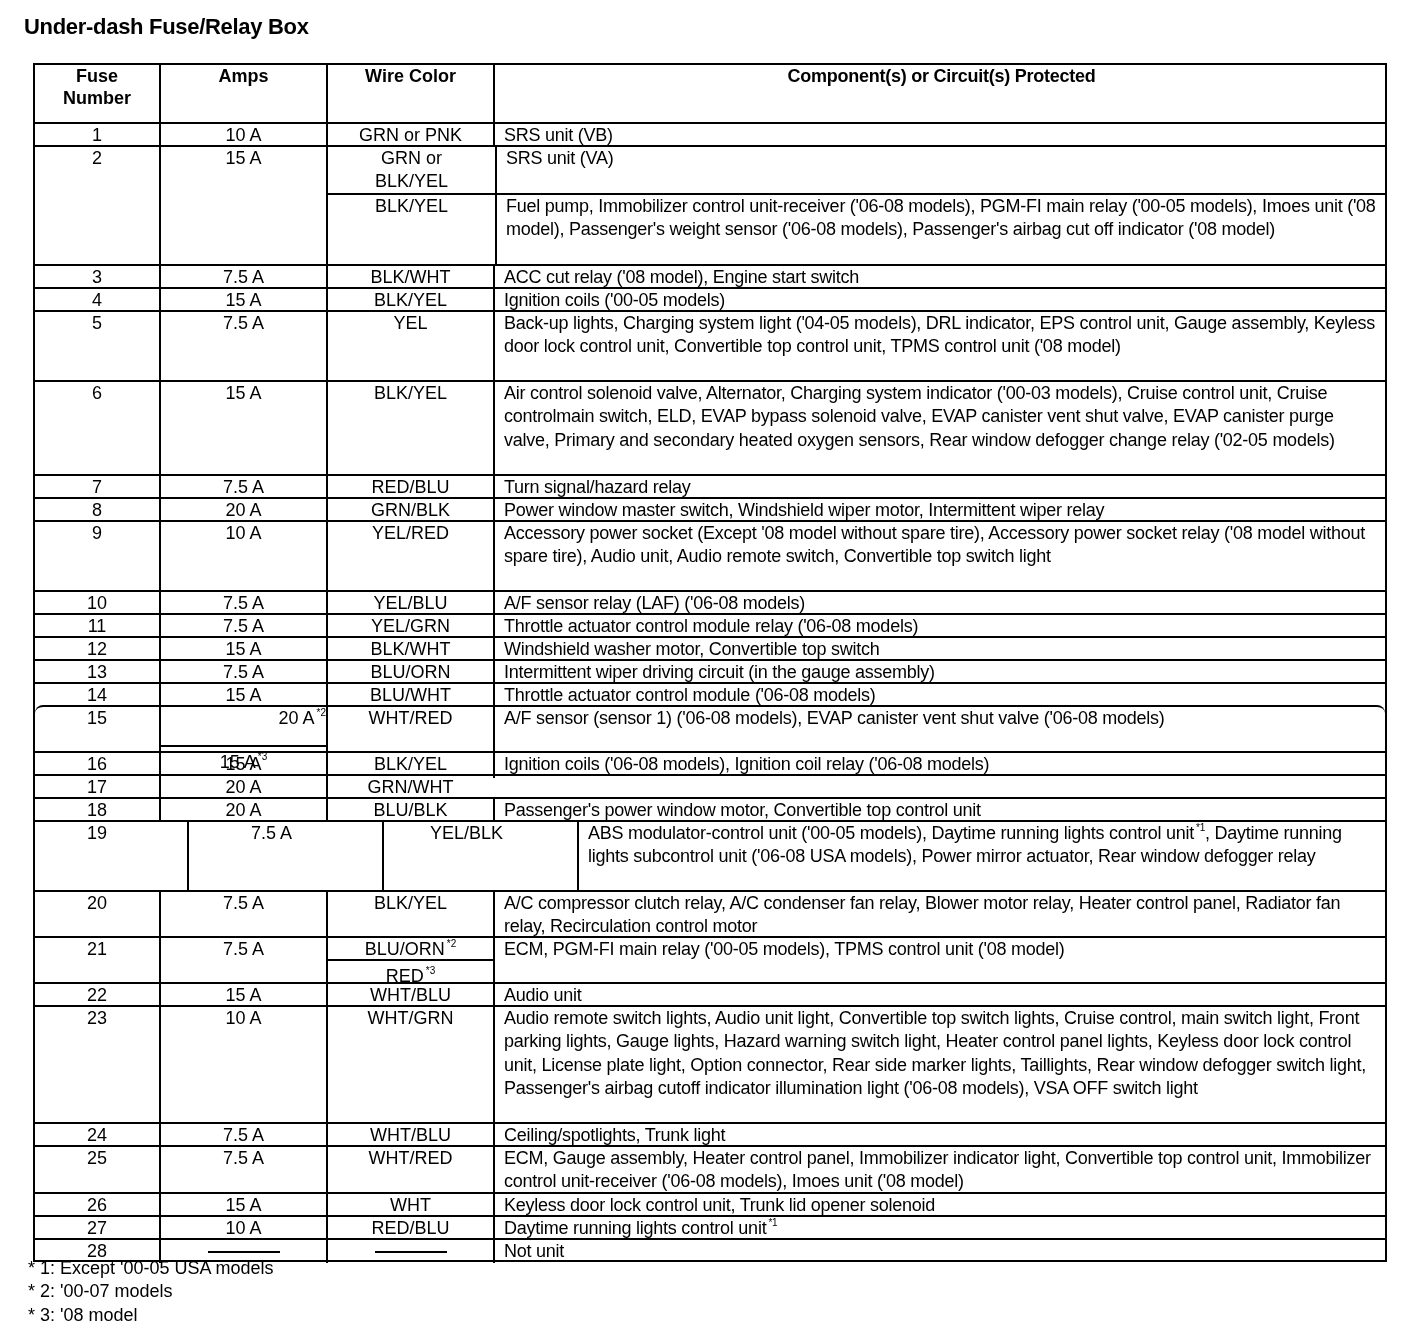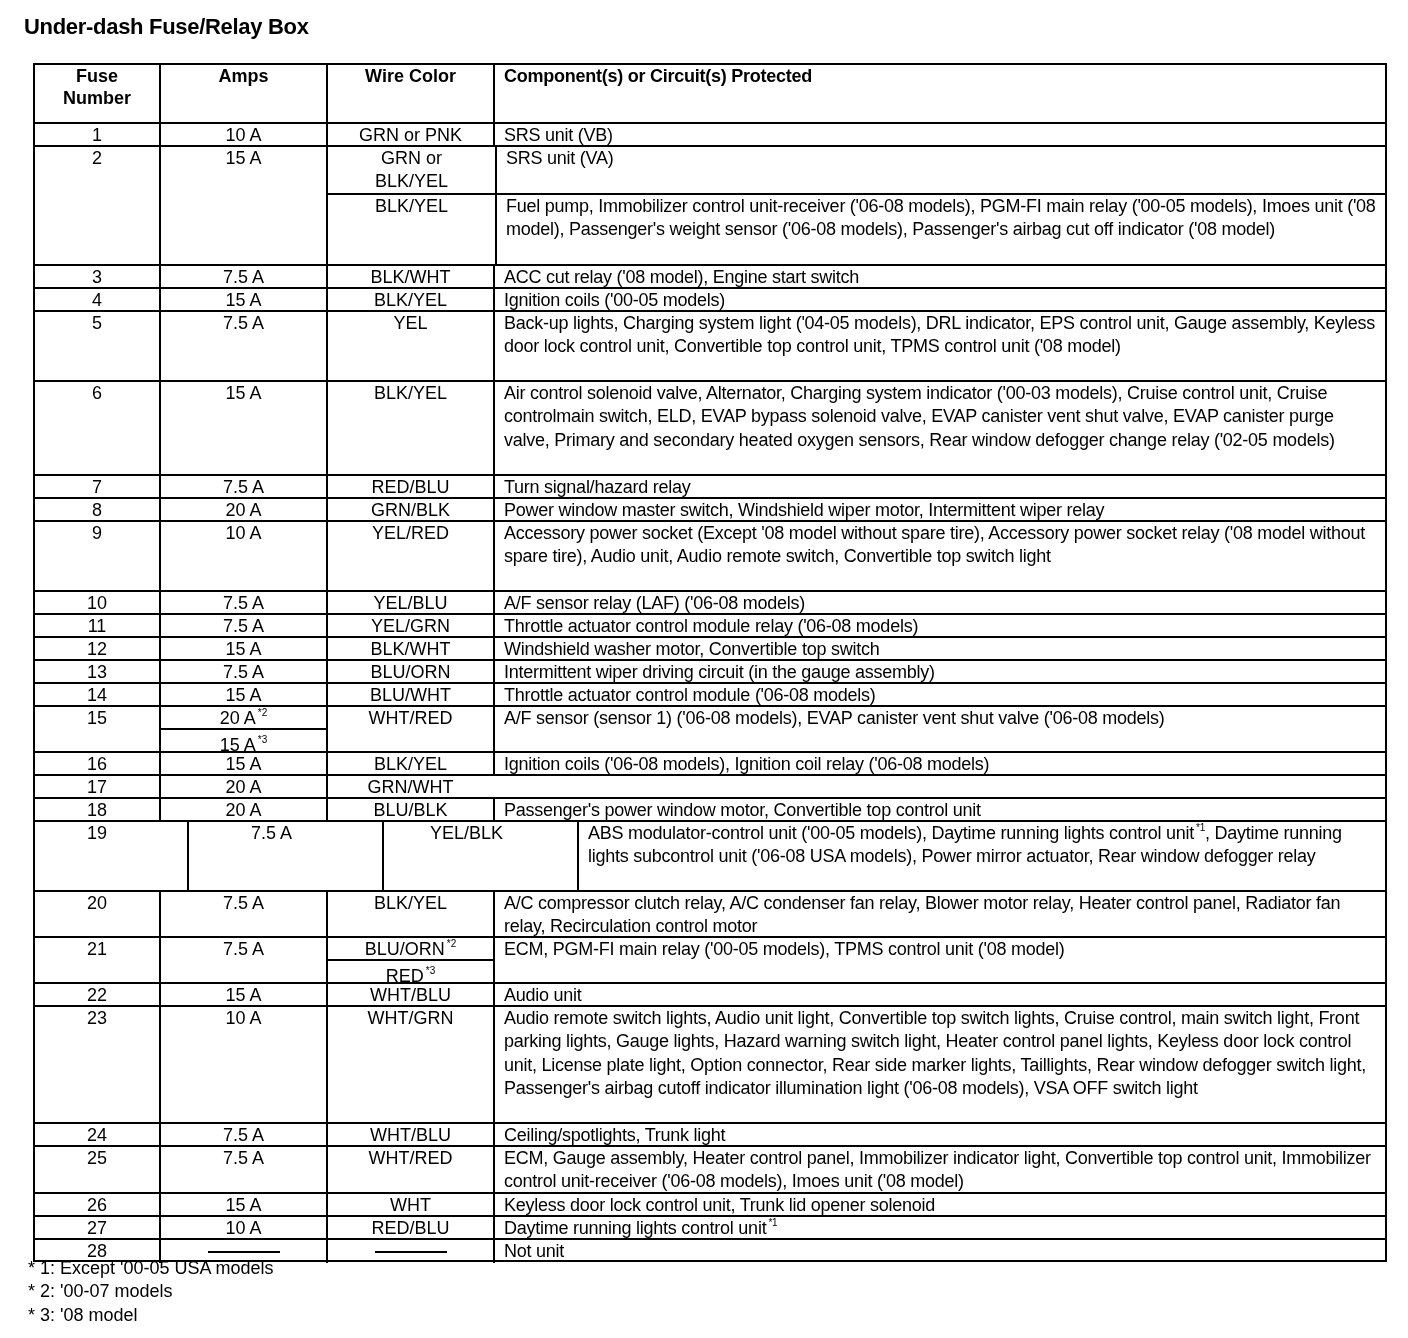--- a/index.html
+++ b/index.html
@@ -27,21 +27,21 @@
   .cell {
     font-size: 18px; line-height: 23.4px;
     border-left: 2px solid #000;
     box-sizing: border-box;
     padding: 0 4px;
   }
   .cell:first-child { border-left: none; }
   .c-num, .c-amp, .c-wire { text-align: center; }
   .c-desc { padding-left: 9px; padding-right: 6px; letter-spacing: -0.25px; }
   .head .cell { font-weight: bold; font-size: 18px; line-height: 22px; }
-  .head .c-desc { }
+  .head .c-desc { text-align: center; }
   .sub { display: block; }
   .sub + .sub { border-top: 2px solid #000; margin: 0 -4px; padding: 4px 4px; }
   sup { font-size: 10px; line-height: 0; vertical-align: 8px; margin-left: 2px; }
   .dash {
     display: inline-block; width: 72px; height: 0;
     border-top: 2px solid #000; vertical-align: middle;
   }
   .inner {
     display: grid; grid-template-columns: 167px 1fr;
   }
@@ -155,24 +155,24 @@
     <div class="cell c-wire">BLU/ORN</div>
     <div class="cell c-desc">Intermittent wiper driving circuit (in the gauge assembly)</div>
   </div>
   <div class="row" style="height:23px;">
     <div class="cell c-num">14</div>
     <div class="cell c-amp">15 A</div>
     <div class="cell c-wire">BLU/WHT</div>
     <div class="cell c-desc">Throttle actuator control module ('06-08 models)</div>
   </div>
 
-  <div class="row" style="height:46px;">
+  <div class="row" style="height:46px;border-radius:8px;">
     <div class="cell c-num">15</div>
     <div class="cell c-amp" style="padding:0;">
-      <div class="sub" style="height:21px;"><span>20 A</span><sup>*2</sup></div>
+      <div class="sub" style="height:38px;text-align:right;"><span>20 A</span><sup>*2</sup></div>
       <div class="sub" style="margin:0;"><span>15 A</span><sup>*3</sup></div>
     </div>
     <div class="cell c-wire">WHT/RED</div>
     <div class="cell c-desc">A/F sensor (sensor 1) ('06-08 models), EVAP canister vent shut valve ('06-08 models)</div>
   </div>
 
   <div class="row" style="height:23px;">
     <div class="cell c-num">16</div>
     <div class="cell c-amp">15 A</div>
     <div class="cell c-wire">BLK/YEL</div>

